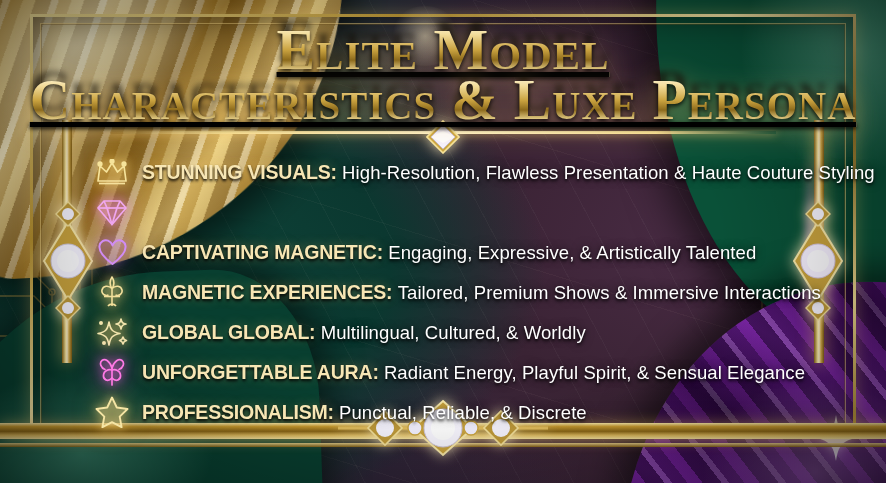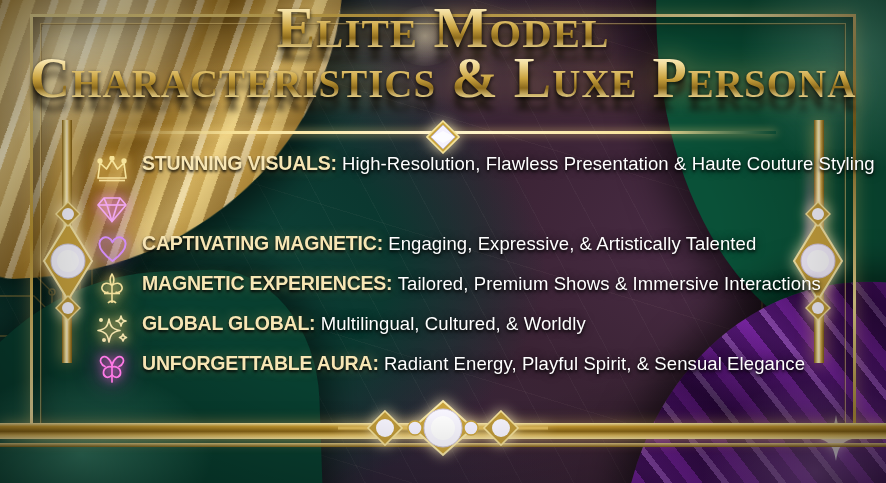--- a/index.html
+++ b/index.html
@@ -172,22 +172,22 @@
   .rail-glow.right{ right:74px; background:linear-gradient(180deg, rgba(255,130,255,0), rgba(233,120,255,.9), rgba(255,130,255,0)); }
 
   
   .gem{
     position:absolute; pointer-events:none;
     filter:drop-shadow(0 0 7px rgba(255,240,190,.85));
   }
 
   
   .title-wrap{
-    position:absolute; left:0; right:0; top:0;
-    text-align:center; z-index:6;
+    position:absolute; left:0; right:0; top:22px;
+    text-align:center; z-index:6;text-decoration:underline;
   }
   .title-line{
     font-family:"Liberation Serif", serif;
     font-weight:bold;
     font-variant:small-caps;
     letter-spacing:1px;
     line-height:.96;
     background:linear-gradient(180deg,#fff9e2 0%,#f3dd9c 22%,#c9a23f 50%,#8c6a1c 68%,#e7d08a 86%,#fdf3cf 100%);
     -webkit-background-clip:text; background-clip:text;
     color:transparent; -webkit-text-fill-color:transparent;
@@ -206,21 +206,21 @@
     -webkit-text-fill-color:rgba(0,0,0,.75);
     filter:blur(3px); transform:translateY(3px);
   }
 
   
   .list{
     position:absolute; left:92px; top:152px; right:64px;
     z-index:6;
   }
   .row{
-    display:flex; align-items:flex-start;
+    display:flex; align-items:center;
     height:40px; margin-bottom:0px;
   }
   .row .ico{
     width:40px; min-width:40px; height:34px;
     display:flex; align-items:center; justify-content:center;
     margin-right:10px;
   }
   .row .txt{
     white-space:nowrap;
     font-size:18.5px;
@@ -434,18 +434,26 @@
           <path d="M15 11 V28"></path>
           <path d="M15 11 C13 4 8 1 5 3.5 C2 6 4 11 8 12.5"></path>
           <path d="M15 11 C17 4 22 1 25 3.5 C28 6 26 11 22 12.5"></path>
           <path d="M15 13 C11.5 12 7 13.5 6.5 18 C6 22.5 10.5 25.5 15 21"></path>
           <path d="M15 13 C18.5 12 23 13.5 23.5 18 C24 22.5 19.5 25.5 15 21"></path>
         </svg>
       </span>
       <span class="txt"><b class="lbl">UNFORGETTABLE AURA: </b><span class="desc">Radiant Energy, Playful Spirit, &amp; Sensual Elegance</span></span>
     </div>
 
+    <div class="row">
+      <span class="ico">
+        <svg class="g-gold" width="34" height="32" viewBox="0 0 34 32" fill="none" stroke="#f5e5a4" stroke-width="1.9" stroke-linejoin="round">
+          <path d="M17 1.5 L21.8 11.5 L32.5 13 L24.7 20.6 L26.6 31.2 L17 26.2 L7.4 31.2 L9.3 20.6 L1.5 13 L12.2 11.5 Z" fill="rgba(246,224,150,.16)"></path>
+        </svg>
+      </span>
+      <span class="txt"><b class="lbl">PROFESSIONALISM: </b><span class="desc">Punctual, Reliable, &amp; Discrete</span></span>
+    </div>
 
   </div>
 
   <div class="bg-vignette"></div>
 
 </div>
 
 </body></html>

